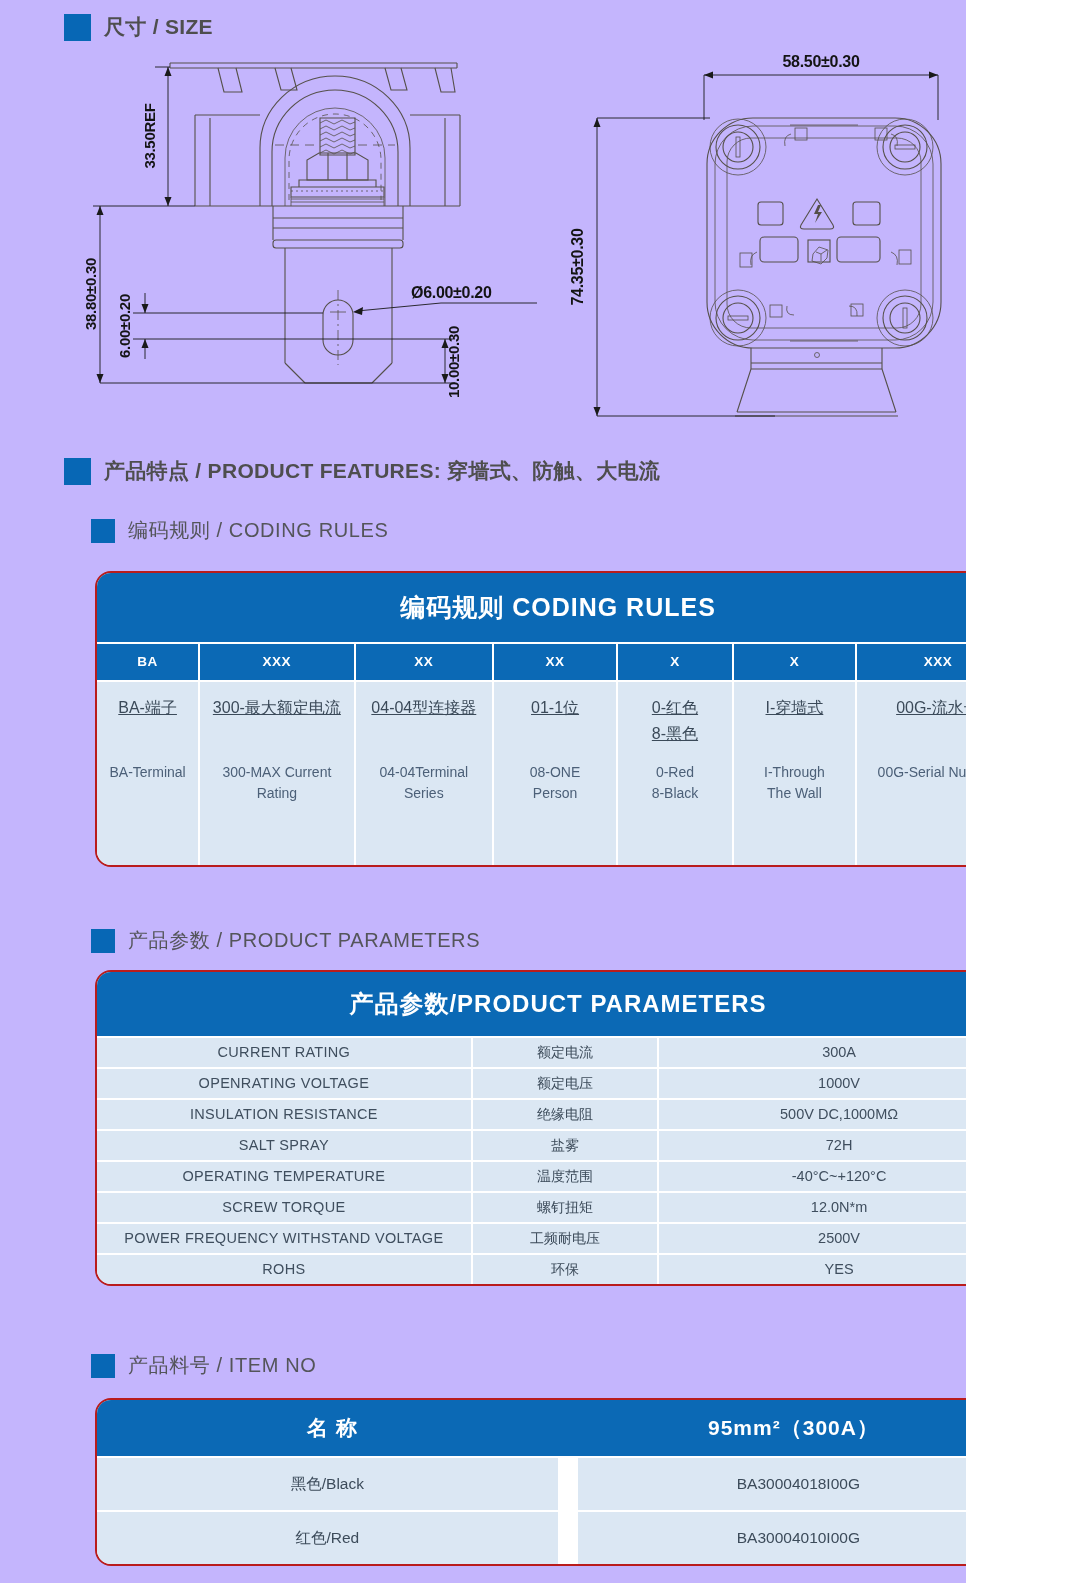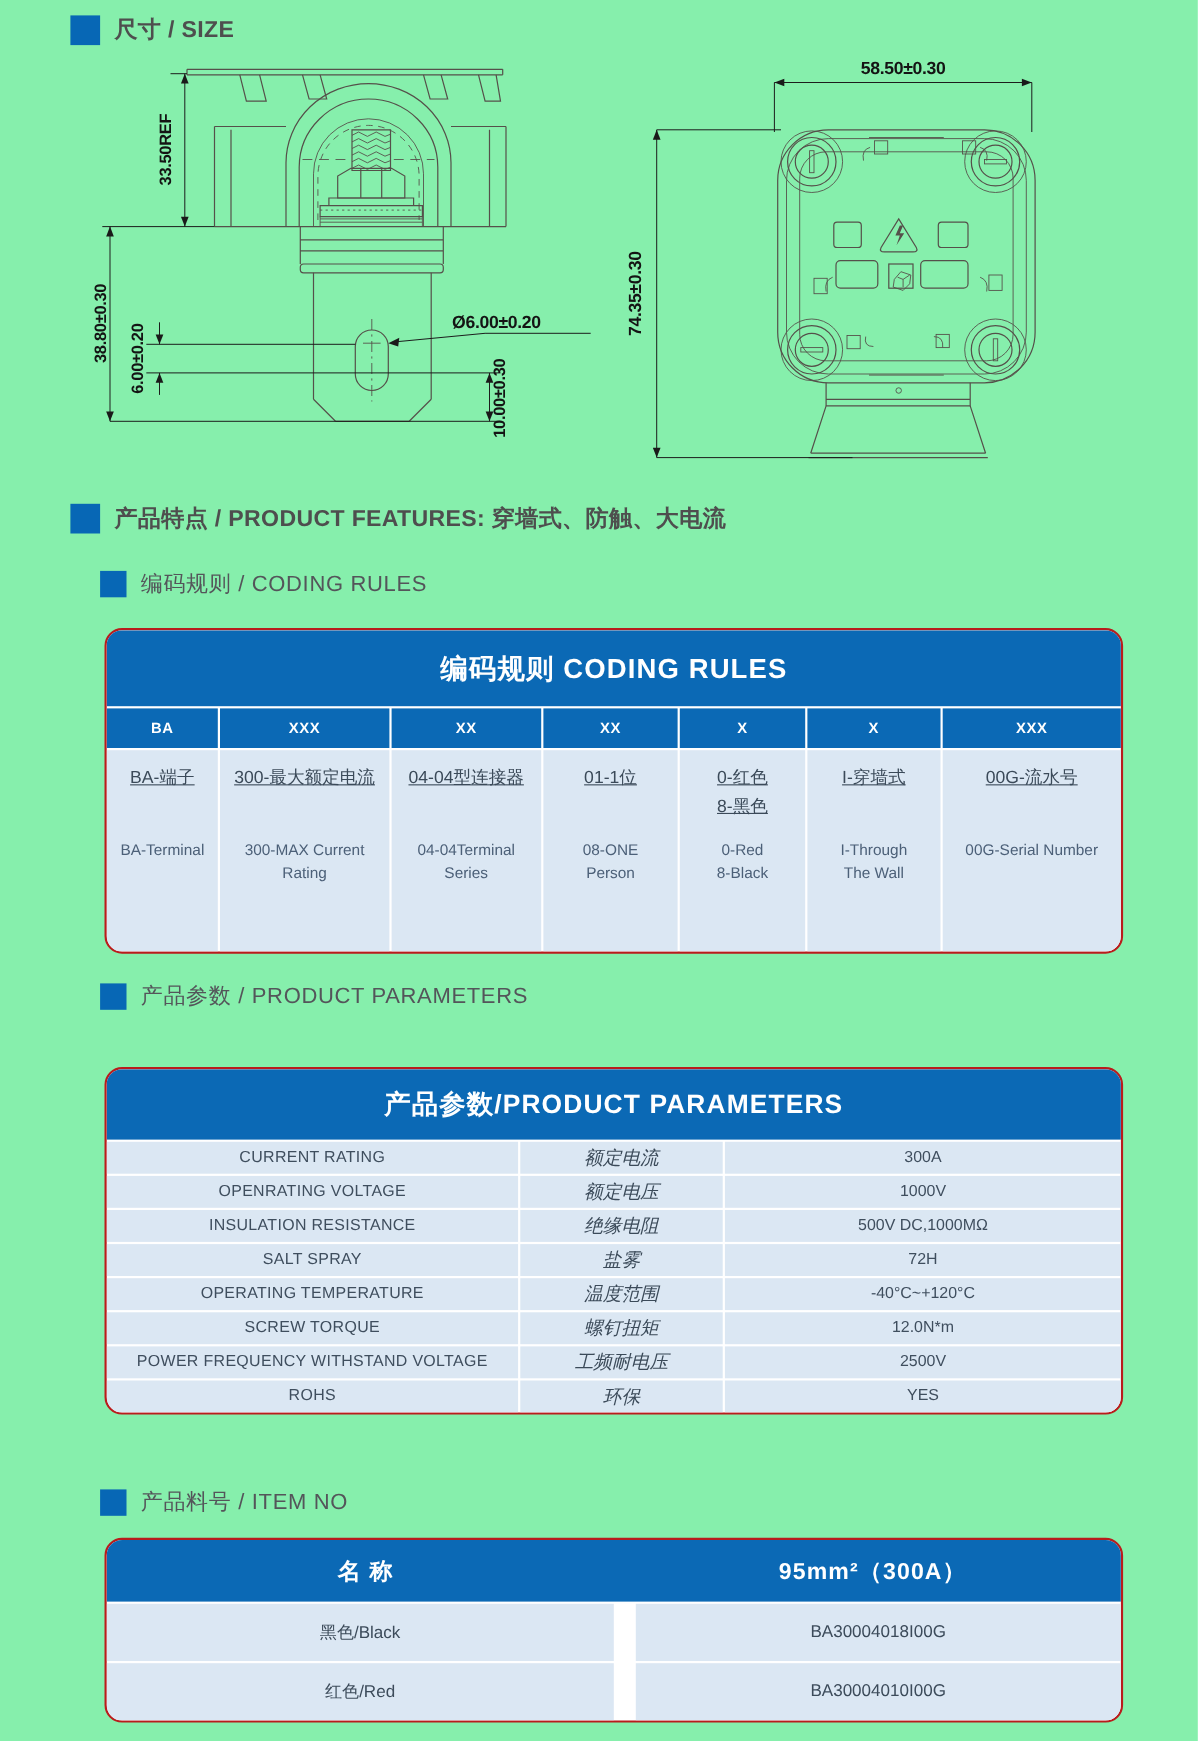--- a/index.html
+++ b/index.html
@@ -1,16 +1,16 @@
 <!DOCTYPE html>
 <html><head>
 <meta charset="utf-8">
 <style>
   html,body{margin:0;padding:0;background:#fff;}
-  #page{position:relative;width:1089px;height:1583px;background:#86efac;overflow:hidden;
+  #page{position:relative;width:966px;height:1583px;background:#c4b5fd;overflow:hidden;
         font-family:"Liberation Sans","DejaVu Sans",sans-serif;}
 
   
   .sec{position:absolute;display:flex;align-items:center;gap:13px;}
   .sec .sq{width:27px;height:27px;background:#0767b5;flex:0 0 auto;}
   .sec .t{font-size:21px;color:#4e4e4e;font-weight:600;letter-spacing:.3px;white-space:nowrap;}
   .sec.sub .sq{width:24px;height:24px;}
   .sec.sub .t{font-size:20px;font-weight:500;color:#54555a;letter-spacing:.6px;}
 
   
@@ -26,21 +26,21 @@
            font-size:13.5px;font-weight:700;letter-spacing:.5px;}
   .cr-col{background:#dbe7f3;height:183px;text-align:center;padding:0 4px;box-sizing:border-box;}
   .cr-zh{padding-top:13px;height:80px;font-size:16px;color:#3b4a59;white-space:pre-line;line-height:1.6;box-sizing:border-box;text-decoration:underline;}
   .cr-en{font-size:14px;color:#4c6078;white-space:pre-line;line-height:1.5;}
 
   
   #params-table .bar{height:64px;font-size:24px;}
   .pr-row{display:grid;grid-template-columns:377fr 186fr 363fr;gap:2px;}
   .pr-row>div{background:#dbe7f3;height:29px;line-height:29px;text-align:center;overflow:hidden;}
   .pr-en{font-size:14.5px;color:#3f4e5e;letter-spacing:.3px;}
-  .pr-zh{font-size:17px;color:#3b4a59;font-style:italic;}
+  .pr-zh{font-size:14px;color:#3b4a59;}
   .pr-val{font-size:14.5px;color:#3f4e5e;}
 
   
   #item-table .head{display:grid;grid-template-columns:473fr 453fr;background:#0b69b5;height:56px;}
   #item-table .head>div{color:#fff;display:flex;align-items:center;justify-content:center;
         font-size:21px;font-weight:600;letter-spacing:1px;}
   .it-row{display:grid;grid-template-columns:473fr 453fr;gap:20px;}
   .it-row>div{background:#dbe7f3;height:52px;display:flex;align-items:center;justify-content:center;
         font-size:15.5px;color:#3c4b5a;}
 
@@ -239,21 +239,21 @@
         <div class="cr-en">I-Through
 The Wall</div>
       </div>
       <div class="cr-col">
         <div class="cr-zh">00G-流水号</div>
         <div class="cr-en">00G-Serial Number</div>
       </div>
     </div>
   </div>
 
-  <div class="sec sub" style="left:91px;top:892px;">
+  <div class="sec sub" style="left:91px;top:927px;">
     <div class="sq"></div>
     <div class="t">产品参数 / PRODUCT PARAMETERS</div>
   </div>
 
   <div class="tbl" id="params-table" style="left:95px;top:970px;">
     <div class="bar">产品参数/PRODUCT PARAMETERS</div>
     <div class="pr-row">
       <div class="pr-en">CURRENT RATING</div>
       <div class="pr-zh">额定电流</div>
       <div class="pr-val">300A</div>

